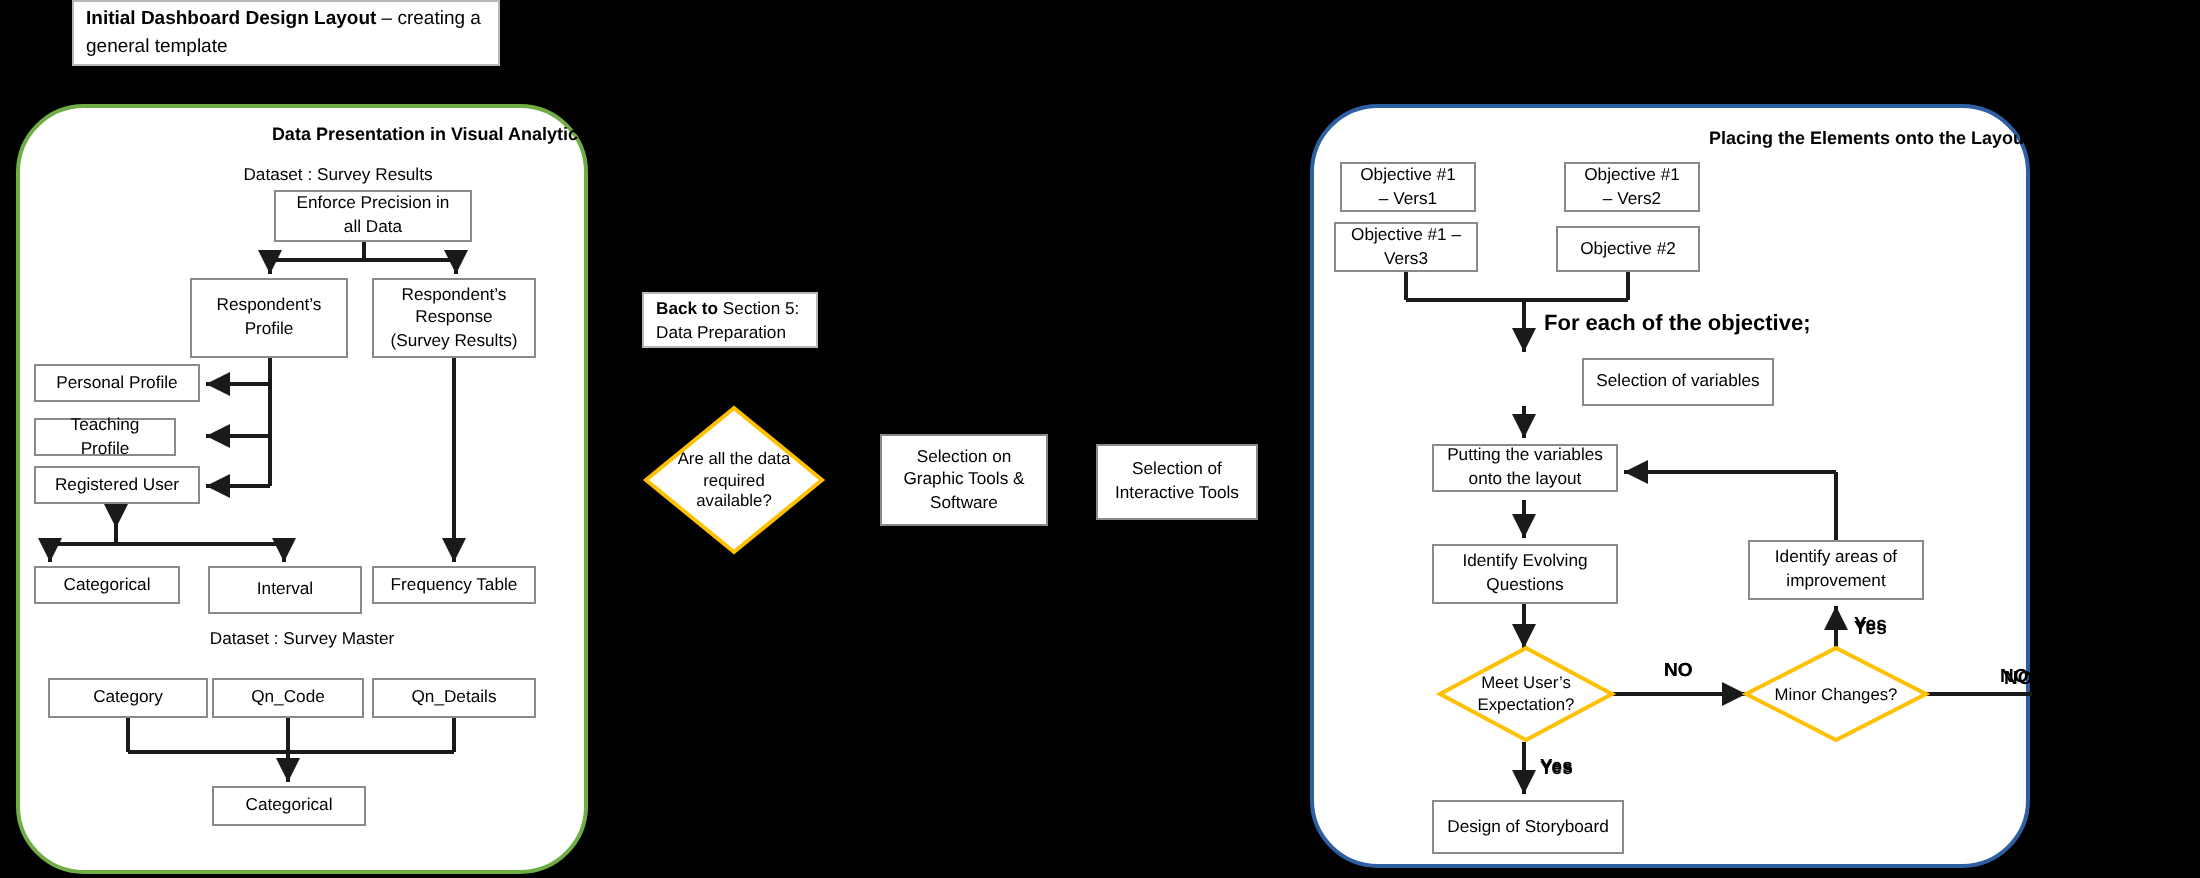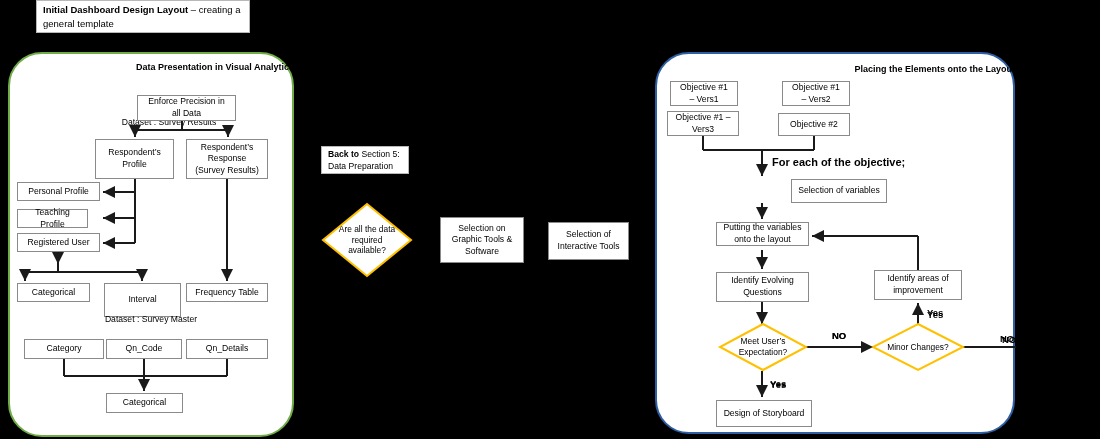--- a/index.html
+++ b/index.html
@@ -106,21 +106,21 @@
   <div class="abs title-box" style="left:36px; top:0px; width:214px; height:33px;">
     <div>
       <b>Initial Dashboard Design Layout</b><span> – creating a general template</span>
     </div>
   </div>
 
   <div class="abs panel" style="left:8px; top:52px; width:286px; height:385px;"></div>
 
   <div class="abs heading" style="left:8px; top:62px; width:286px;">Data Presentation in Visual Analytics</div>
 
-  <div class="abs subheading" style="left:8px; top:82px; width:322px;margin-top:35px;">Dataset : Survey Results</div>
+  <div class="abs subheading" style="left:8px; top:82px; width:322px;">Dataset : Survey Results</div>
 
   <div class="abs node" style="left:137px; top:95px; width:99px; height:26px;">
     <span>Enforce Precision in all Data</span>
   </div>
 
   <div class="abs node" style="left:95px; top:139px; width:79px; height:40px;">
     <span>Respondent’s Profile</span>
   </div>
 
   <div class="abs node" style="left:186px; top:139px; width:82px; height:40px;">
@@ -133,21 +133,21 @@
   <div class="abs node" style="left:17px; top:209px; width:71px; height:19px;">
     <span>Teaching Profile</span>
   </div>
   <div class="abs node" style="left:17px; top:233px; width:83px; height:19px;">
     <span>Registered User</span>
   </div>
 
   <div class="abs node" style="left:17px; top:283px; width:73px; height:19px;">
     <span>Categorical</span>
   </div>
-  <div class="abs node" style="left:104px; top:283px; width:77px; height:34px;">
+  <div class="abs node" style="left:104px; top:283px; width:77px; height:24px;">
     <span>Interval</span>
   </div>
   <div class="abs node" style="left:186px; top:283px; width:82px; height:19px;">
     <span>Frequency Table</span>
   </div>
 
   <div class="abs subheading" style="left:8px; top:314px; width:286px;">Dataset : Survey Master</div>
 
   <div class="abs node" style="left:24px; top:339px; width:80px; height:20px;">
     <span>Category</span>

